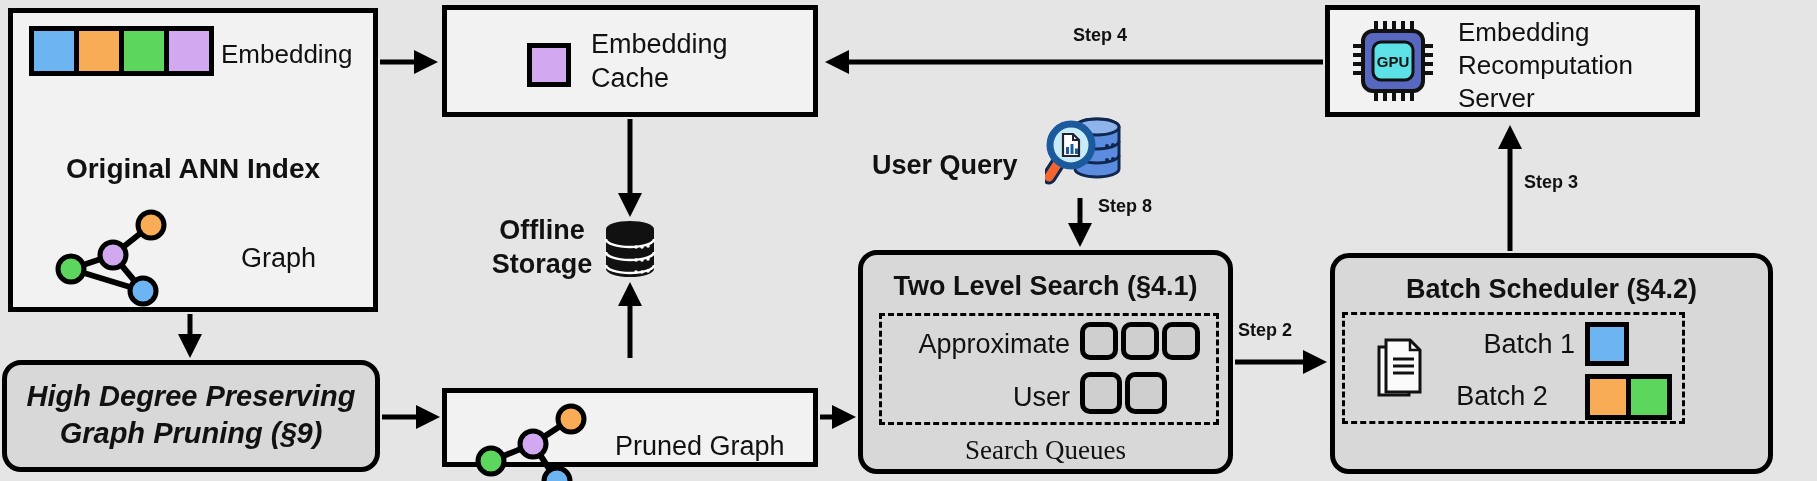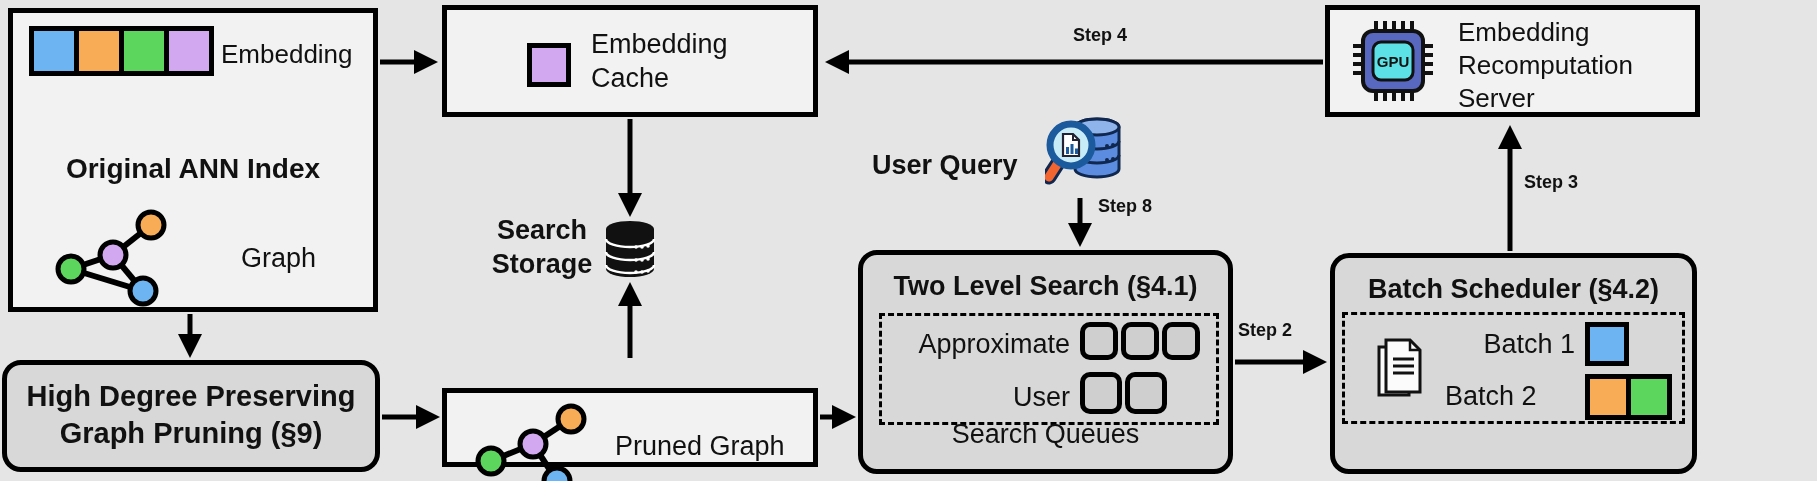--- a/index.html
+++ b/index.html
@@ -56,36 +56,36 @@
         <circle cx="100" cy="22" r="13" style="fill:var(--orange)"></circle>
         <circle cx="20" cy="66" r="13" style="fill:var(--green)"></circle>
         <circle cx="92" cy="88" r="13" style="fill:var(--blue)"></circle>
         <circle cx="62" cy="52" r="13" style="fill:var(--purple)"></circle>
       </g>
     </svg>
     <div class="lbl" style="left:228px;top:230px;">Graph</div>
   </div>
 
   <div class="box dark" style="left:2px;top:360px;width:378px;height:112px;">
-    <div class="lbl bold center" style="left:0;width:100%;top:13px;font-size:29px;line-height:37px;">
+    <div class="lbl bold center" style="left:0;width:100%;top:13px;font-size:29px;line-height:37px;font-style:italic;">
       <span>High Degree Preserving</span><br>
       <span>Graph Pruning (§9)</span>
     </div>
   </div>
 
   <div class="box light" style="left:442px;top:5px;width:376px;height:112px;">
     <div class="sq" style="left:80px;top:33px;width:44px;height:44px;background:var(--purple);"></div>
     <div class="lbl" style="left:144px;top:17px;line-height:34px;">
       <span>Embedding</span><br>
       <span>Cache</span>
     </div>
   </div>
 
   <div class="lbl bold center" style="left:472px;top:213px;width:140px;line-height:34px;">
-    <span>Search</span><br>
+    <span>Offline</span><br>
     <span>Storage</span>
   </div>
   <svg style="left:602px;top:220px;" width="56" height="60" viewBox="0 0 56 60">
     <path d="M4 9 a24 8 0 0 1 48 0 v40 a24 8 0 0 1 -48 0 z" fill="#111"></path>
     <g stroke="#fff" stroke-width="2.5" fill="none">
       <path d="M4 19 a24 8 0 0 0 48 0"></path>
       <path d="M4 32 a24 8 0 0 0 48 0"></path>
       <path d="M4 45 a24 8 0 0 0 48 0"></path>
     </g>
     <g fill="#fff">
@@ -154,39 +154,39 @@
         <div class="slot-sm"></div>
         <div class="slot-sm"></div>
         <div class="slot-sm"></div>
       </div>
       <div class="lbl" style="left:8px;top:66px;width:180px;text-align:right;">User</div>
       <div class="slotrow" style="left:198px;top:56px;">
         <div class="slot-lg"></div>
         <div class="slot-lg"></div>
       </div>
     </div>
-    <div class="lbl center" style="left:0;width:100%;top:164px;">Search Queues</div>
-  </div>
-
-  <div class="box dark" style="left:1330px;top:253px;width:367px;height:221px;">
+    <div class="lbl center" style="left:0;width:100%;top:180px;font-family:Liberation Serif, serif;">Search Queues</div>
+  </div>
+
+  <div class="box dark" style="left:1330px;top:253px;width:443px;height:221px;">
     <div class="lbl bold center" style="left:0;width:100%;top:16px;">Batch Scheduler (§4.2)</div>
     <div class="dashed" style="left:7px;top:54px;width:343px;height:112px;">
       <svg style="left:28px;top:18px;" width="54" height="70" viewBox="0 0 54 70">
         <rect x="6" y="14" width="30" height="48" fill="#fbfbfb" stroke="#111" stroke-width="3"></rect>
         <path d="M13 7 h24 l10 10 v42 h-34 z" fill="#fbfbfb" stroke="#111" stroke-width="3"></path>
         <path d="M37 7 v10 h10" fill="none" stroke="#111" stroke-width="2.5"></path>
         <g stroke="#111" stroke-width="3">
           <line x1="20" y1="26" x2="41" y2="26"></line>
           <line x1="20" y1="33" x2="41" y2="33"></line>
           <line x1="20" y1="40" x2="41" y2="40"></line>
         </g>
       </svg>
       <div class="lbl" style="left:100px;top:14px;width:130px;text-align:right;">Batch 1</div>
       <div class="sq" style="left:240px;top:7px;width:44px;height:44px;background:var(--blue);"></div>
-      <div class="lbl" style="left:100px;top:66px;width:130px;text-align:left;">Batch 2</div>
+      <div class="lbl" style="left:92px;top:66px;width:130px;text-align:center;">Batch 2</div>
       <div class="pair" style="left:240px;top:59px;">
         <div class="cell" style="background:var(--orange);"></div>
         <div class="cell" style="background:var(--green);"></div>
       </div>
     </div>
   </div>
 
   <div class="box light" style="left:1325px;top:5px;width:375px;height:112px;">
     <svg style="left:20px;top:8px;" width="86" height="86" viewBox="0 0 86 86">
       <g fill="#111">

